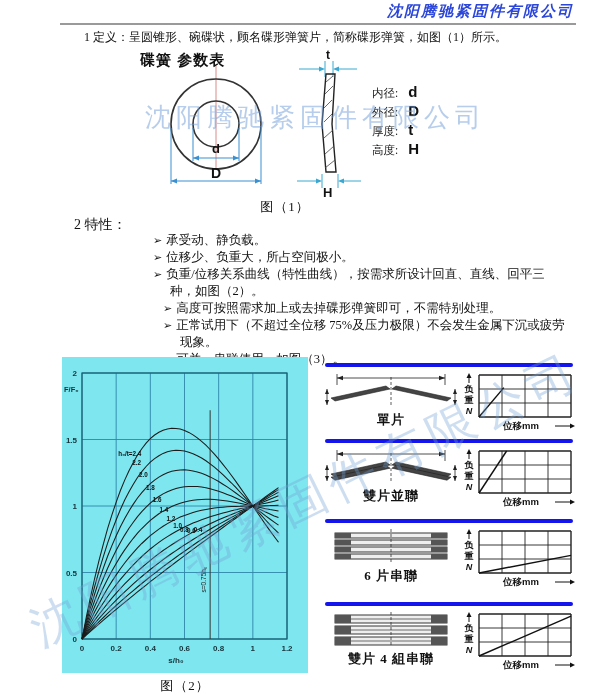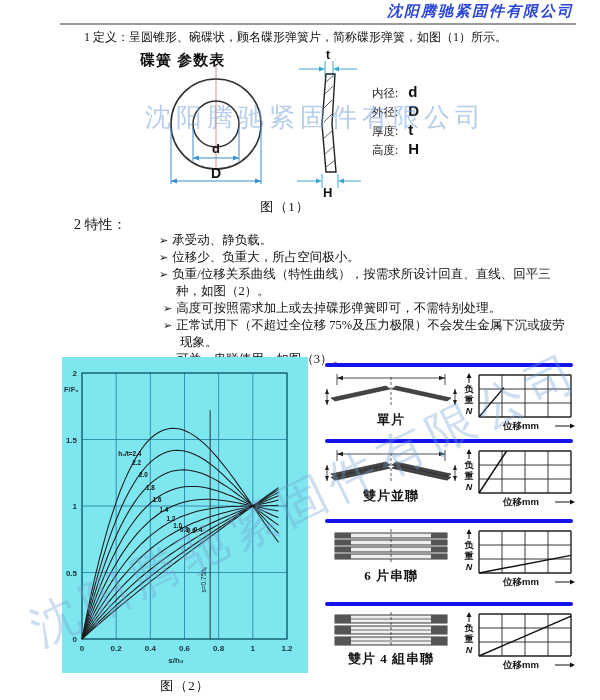--- a/index.html
+++ b/index.html
@@ -25,21 +25,21 @@
         font-family:"Liberation Sans","DejaVu Sans",sans-serif;}
   .watermark-fig1{position:absolute;left:85px;top:52px;font-size:26px;letter-spacing:5px;
         color:rgba(110,155,215,0.5);white-space:nowrap;pointer-events:none;
         font-family:"Liberation Sans","DejaVu Sans",sans-serif;}
   .caption{font-size:13px;letter-spacing:1px;}
   .caption-1{position:absolute;top:198px;left:60px;width:450px;text-align:center;}
   
   .features-heading{position:absolute;top:216px;left:74px;font-size:14px;}
   .features{position:absolute;top:232px;left:145px;width:420px;font-size:12.5px;}
   .features .feat{line-height:17px;padding-left:17px;text-indent:-17px;margin-left:18px;}
-  .features .feat.deep{margin-left:14px;}
+  .features .feat.deep{margin-left:8px;}
   .features .arrow{margin-right:4px;font-size:11px;}
   
   .chart2{position:absolute;left:62px;top:357px;width:246px;height:316px;background:#7de6ee;}
   .caption-2{position:absolute;top:677px;left:62px;width:246px;text-align:center;}
   
   .fig3col{position:absolute;left:323px;top:360px;width:254px;height:316px;}
   .blue-rule{position:absolute;left:2px;width:248px;height:4px;background:#1414ec;border-radius:2px;}
   .sec{position:absolute;left:0;width:254px;display:flex;align-items:flex-start;}
   .sec .springbox{width:136px;text-align:center;}
   .sec .springlabel{font-size:13px;font-weight:bold;margin-top:-2px;letter-spacing:1px;}

